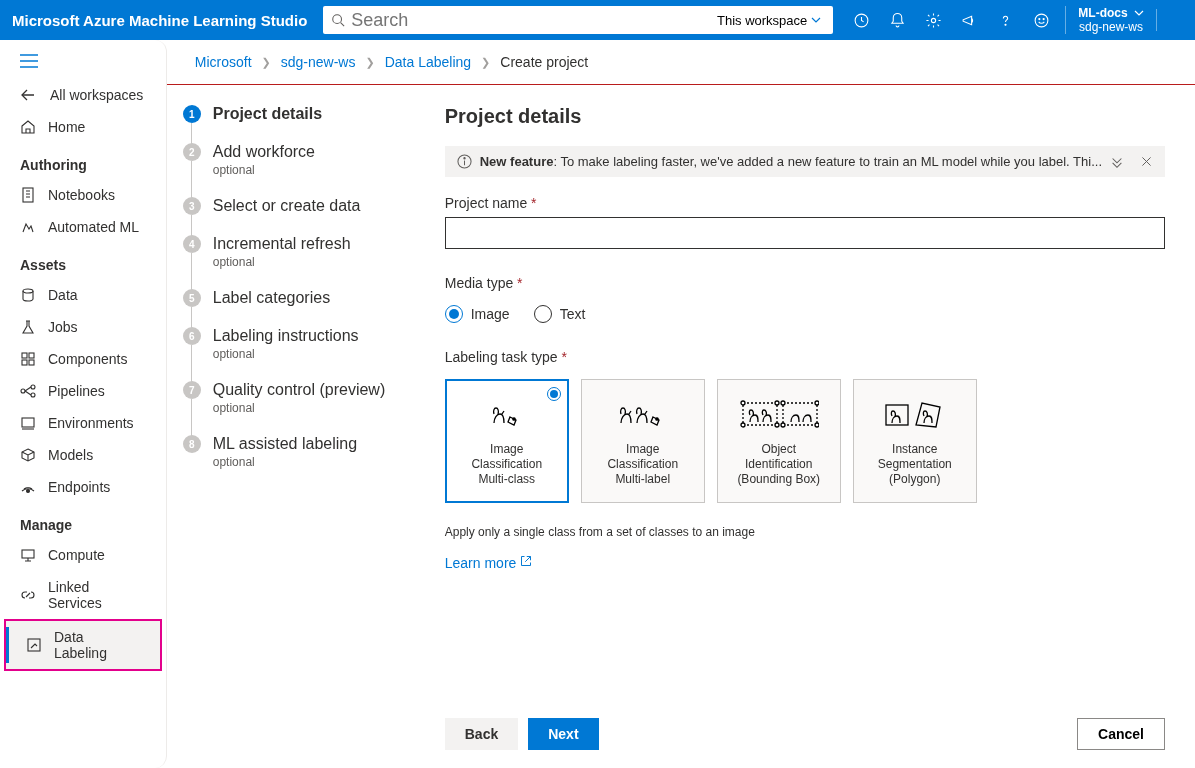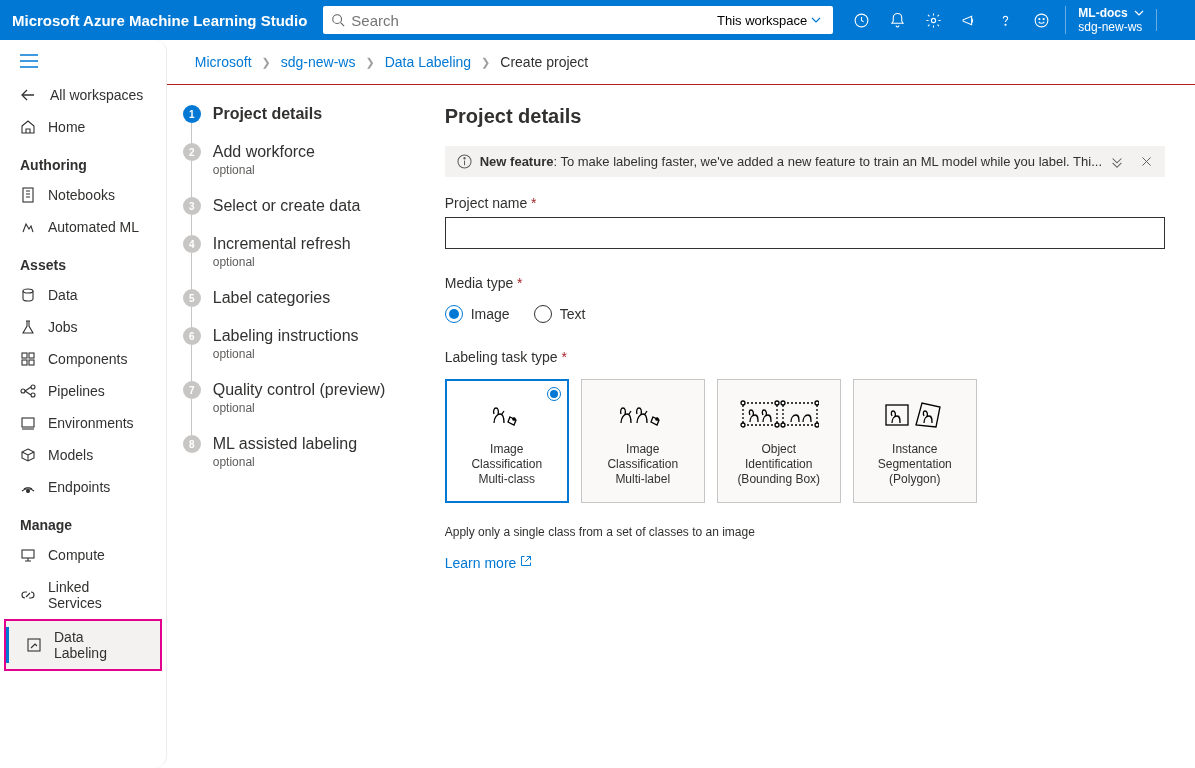--- a/index.html
+++ b/index.html
@@ -3,25 +3,25 @@
 <meta charset="utf-8">
 <style>
 * { box-sizing: border-box; margin: 0; padding: 0; font-family: "Segoe UI", Arial, sans-serif; }
 body { width: 1195px; height: 768px; overflow: hidden; background: #fff; color: #323130; font-size: 14px; }
 
 
 .top-header { background: #0078d4; color: #fff; height: 40px; display: flex; align-items: center; padding: 0 12px; }
 .app-title { font-size: 15px; font-weight: 600; margin-right: 16px; white-space: nowrap; }
 .search-box { flex: 1; background: #fff; border-radius: 2px; height: 28px; display: flex; align-items: center; padding: 0 8px; max-width: 510px; }
 .search-box svg { flex-shrink: 0; }
-.search-input { border: none; outline: none; flex: 1; font-size: 15px; color: #0369a1; margin-left: 6px; }
+.search-input { border: none; outline: none; flex: 1; font-size: 18px; color: #0369a1; margin-left: 6px; }
 .scope { color: #000000; font-size: 13px; display: flex; align-items: center; gap: 4px; margin-left: auto; margin-right: 4px; }
 .hdr-icons { display: flex; align-items: center; gap: 4px; margin-left: 12px; }
 .hdr-icon { width: 32px; height: 32px; display: flex; align-items: center; justify-content: center; cursor: pointer; }
-.acct { display: flex; flex-direction: column; font-size: 12px; line-height: 14px; margin-left: 8px; padding-left: 10px; border-left: 1px solid rgba(255,255,255,0.4); }
+.acct { display: flex; flex-direction: column; font-size: 12px; line-height: 14px; margin-left: 8px; padding-left: 10px; border-left: 1px solid rgba(255,255,255,0.4); align-items: center; }
 .acct-row { display: flex; align-items: center; gap: 6px; }
 
 
 .main { display: flex; height: calc(100% - 40px); }
 .sidebar { width: 224px; border-right: 1px solid #edebe9; height: 100%; overflow: hidden; padding-top: 6px; border-radius: 12px; }
 .hamburger { padding: 8px 20px; cursor: pointer; }
 .side-item { display: flex; align-items: center; gap: 12px; padding: 8px 20px; cursor: pointer; font-size: 14px; color: #323130; }
 .side-item.back { gap: 14px; }
 .side-section { padding: 14px 20px 6px; font-size: 14px; font-weight: 600; color: #323130; }
 .side-item.active { background: #f3f2f1; position: relative; }
@@ -445,16 +445,21 @@
         </div>
 
         <div class="desc">Apply only a single class from a set of classes to an image</div>
         <div class="learn">
           <span>Learn more</span>
           <svg width="12" height="12" viewBox="0 0 16 16" fill="none" stroke="#0078d4" stroke-width="1.3">
               <path d="M6 2H2v12h12v-4M9 2h5v5M14 2L7 9"></path>
             </svg>
         </div>
 
+        <div class="footer">
+          <button class="btn btn-back">Back</button>
+          <button class="btn btn-next">Next</button>
+          <button class="btn btn-cancel">Cancel</button>
+        </div>
       </div>
     </div>
   </div>
 </div>
 
 </body></html>

